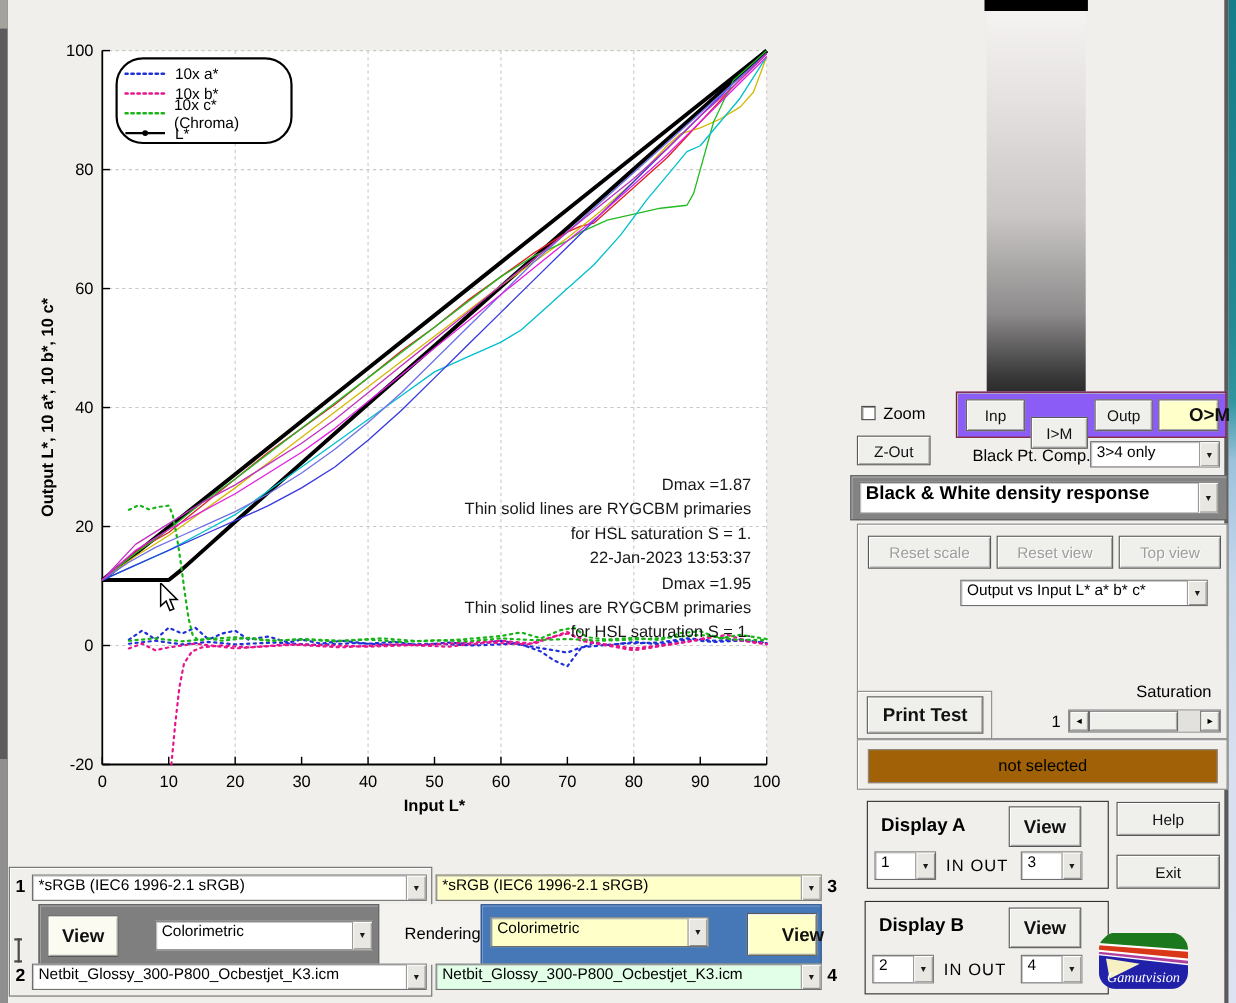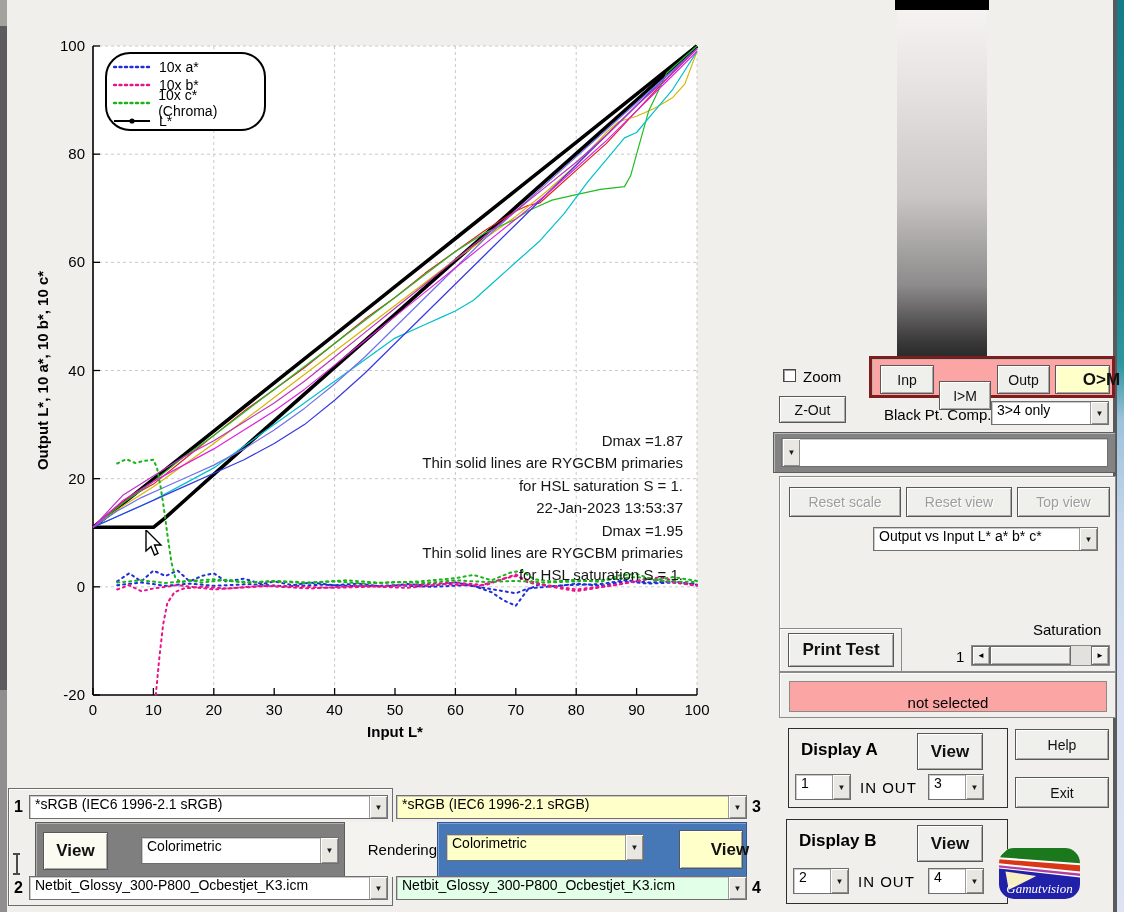--- a/index.html
+++ b/index.html
@@ -49,21 +49,21 @@
     width:13px;height:13px;background:#fff;border:1px solid #494949;
     box-shadow:inset 1px 1px 0 #9b9b9b;box-sizing:border-box;
   }
   .scrollwrap{display:flex;box-sizing:border-box;border:1px solid #8a8a8a;background:#dcdcdc;}
   .sbtn{width:18px;background:#efefec;border:1px solid #6a6a6a;
     box-shadow:inset 1px 1px 0 #fff, inset -1px -1px 0 #a9a9a9;
     display:flex;align-items:center;justify-content:center;font-size:8px;color:#000;box-sizing:border-box;}
   .strack{flex:1;position:relative;background:#e3e1de;}
   .sthumb{position:absolute;left:0;top:0;bottom:0;width:80%;background:#efefec;
     border:1px solid #6a6a6a;box-shadow:inset 1px 1px 0 #fff, inset -1px -1px 0 #a9a9a9;box-sizing:border-box;}
-  .status{background:#fca5a5;border:1px solid #8a8a8a;display:flex;align-items:flex-end;justify-content:center;font-size:15px;color:#000;}
+  .status{background:#a16207;border:1px solid #8a8a8a;display:flex;align-items:center;justify-content:center;font-size:15px;color:#000;}
 </style>
 </head>
 <body>
 
 <div class="abs" style="left:0;top:0;width:7px;height:912px;background:#5c5c5e;"></div>
 <div class="abs" style="left:0;top:0;width:7px;height:26px;background:#a3a39e;"></div>
 <div class="abs" style="left:0;top:690px;width:7px;height:222px;background:#8f8f8f;"></div>
 <div class="abs" style="left:1113px;top:0;width:4px;height:912px;background:#5a5a5c;"></div>
 <div class="abs" style="left:1117px;top:0;width:7px;height:912px;background:linear-gradient(#157d89 0%,#238a94 32%,#2f96a0 40%,#9cc2dc 46%,#c6d7ec 58%,#d6dff0 75%,#dde3f2 100%);"></div>
 
@@ -180,21 +180,21 @@
   <polygon points="1,0 1,21 6,16.5 9.5,25 13,23.5 9.5,15 16,15" fill="#ffffff" stroke="#000000" stroke-width="1.4"></polygon>
 </svg>
 
 <div class="abs" style="left:897px;top:0;width:90px;height:356px;background:linear-gradient(#f7f4f4 0%,#e5e2e1 25%,#c9c6c5 55%,#8d8b8b 80%,#3a3939 96%,#2c2b2b 100%);">
   <div style="position:absolute;left:-2px;top:0;width:94px;height:10px;background:#000;"></div>
 </div>
 
 <div class="abs checkbox" style="left:783px;top:369px;"></div>
 <div class="abs lbl" style="left:803px;top:368px;">Zoom</div>
 
-<div class="abs" style="left:869px;top:356px;width:246px;height:42px;background:#fca5a5;border:3px solid #7f1d1d;box-shadow:inset 1px 1px 0 #b5b5b5;box-sizing:border-box;">
+<div class="abs" style="left:869px;top:356px;width:246px;height:42px;background:#8b5cf6;border:1px solid #7f1d1d;box-shadow:inset 1px 1px 0 #b5b5b5;box-sizing:border-box;">
   <div class="btn" style="position:absolute;left:8px;top:6px;width:54px;height:29px;">
       <span>Inp</span>
     </div>
   <div class="btn" style="position:absolute;left:67px;top:6px;width:52px;height:29px;margin-top:16px;">
       <span>I&gt;M</span>
     </div>
   <div class="btn" style="position:absolute;left:125px;top:6px;width:53px;height:29px;">
       <span>Outp</span>
     </div>
   <div class="btn yellow bold" style="position:absolute;left:183px;top:6px;width:55px;height:29px;">
@@ -207,20 +207,21 @@
   </div>
 
 <div class="abs lbl" style="left:884px;top:406px;">Black Pt. Comp.</div>
 <div class="combo abs" style="left:991px;top:401px;width:118px;height:24px;">
   <span class="cv">3&gt;4 only</span>
   <span class="ca">▼</span>
 </div>
 
 <div class="abs" style="left:773px;top:432px;width:343px;height:41px;background:#838383;border:1px solid #5e5e5e;box-shadow:inset 1px 1px 0 #b8b8b8;box-sizing:border-box;">
   <div class="combo" style="position:absolute;left:7px;top:5px;right:7px;height:29px;font-weight:bold;font-size:17px;">
+    <span class="cv">Black &amp; White density response</span>
     <span class="ca">▼</span>
   </div>
 </div>
 
 <div class="abs gb" style="left:779px;top:476px;width:337px;height:196px;background:#f0efec;"></div>
 <div class="btn abs disabled" style="left:789px;top:487px;width:112px;height:30px;">
     <span>Reset scale</span>
   </div>
 <div class="btn abs disabled" style="left:906px;top:487px;width:106px;height:30px;">
     <span>Reset view</span>

